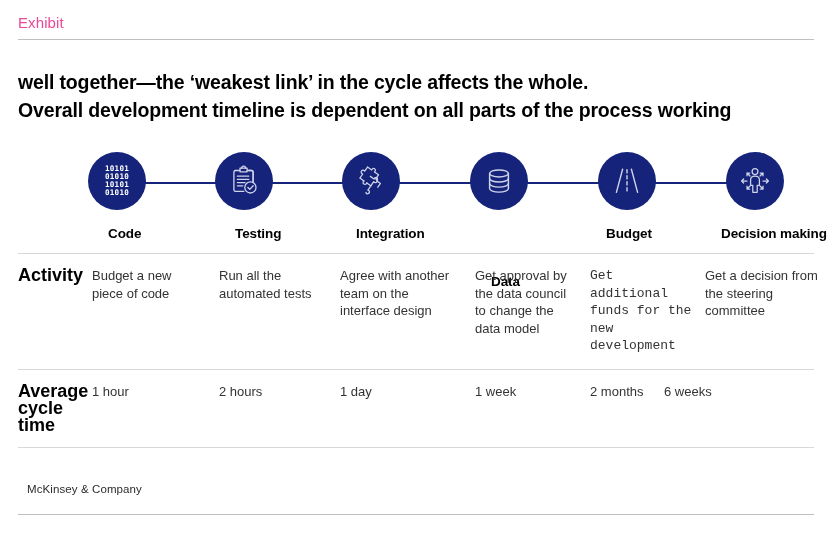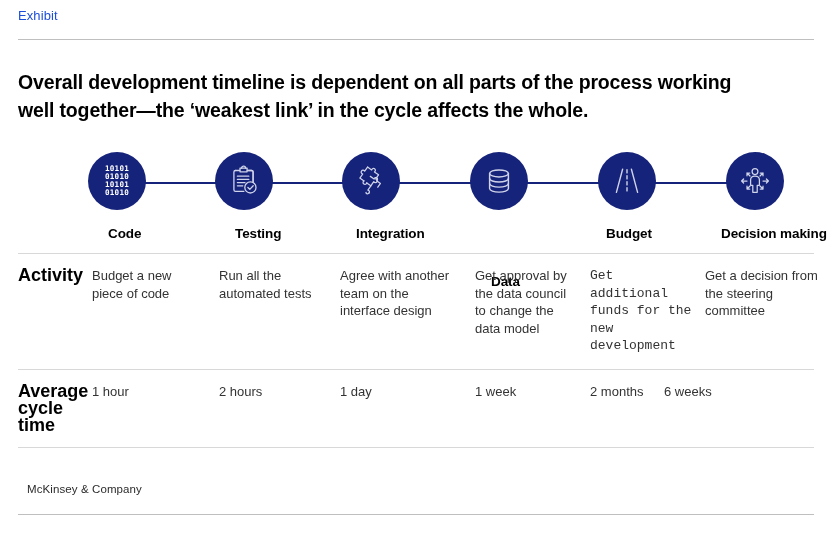--- a/index.html
+++ b/index.html
@@ -21,23 +21,23 @@
     position: relative;
     width: 832px;
     height: 535px;
     box-sizing: border-box;
   }
 
   
   .exhibit-label {
     position: absolute;
     left: 18px;
-    top: 8px;
-    font-size: 13px;
-    color: #1d4ed8;
+    top: 14px;
+    font-size: 15px;
+    color: #ec4899;
     letter-spacing: 0.1px;
   }
   .rule {
     position: absolute;
     background: #d8d8d8;
     height: 1px;
     left: 18px;
     width: 796px;
   }
   .rule-top      { top: 39px;  background: #bfbfbf; }
@@ -151,22 +151,22 @@
 </style>
 </head>
 <body>
 
 <div class="page">
 
   <div class="exhibit-label">Exhibit</div>
   <div class="rule rule-top"></div>
 
   <div class="title">
+    <span>well together—the ‘weakest link’ in the cycle affects the whole.</span>
     <span>Overall development timeline is dependent on all parts of the process working</span>
-    <span>well together—the ‘weakest link’ in the cycle affects the whole.</span>
   </div>
 
   <div class="timeline">
     <div class="track"></div>
 
     <div class="node" style="left:0px;">
       <div class="binary">
         <div>10101</div>
         <div>01010</div>
         <div>10101</div>

